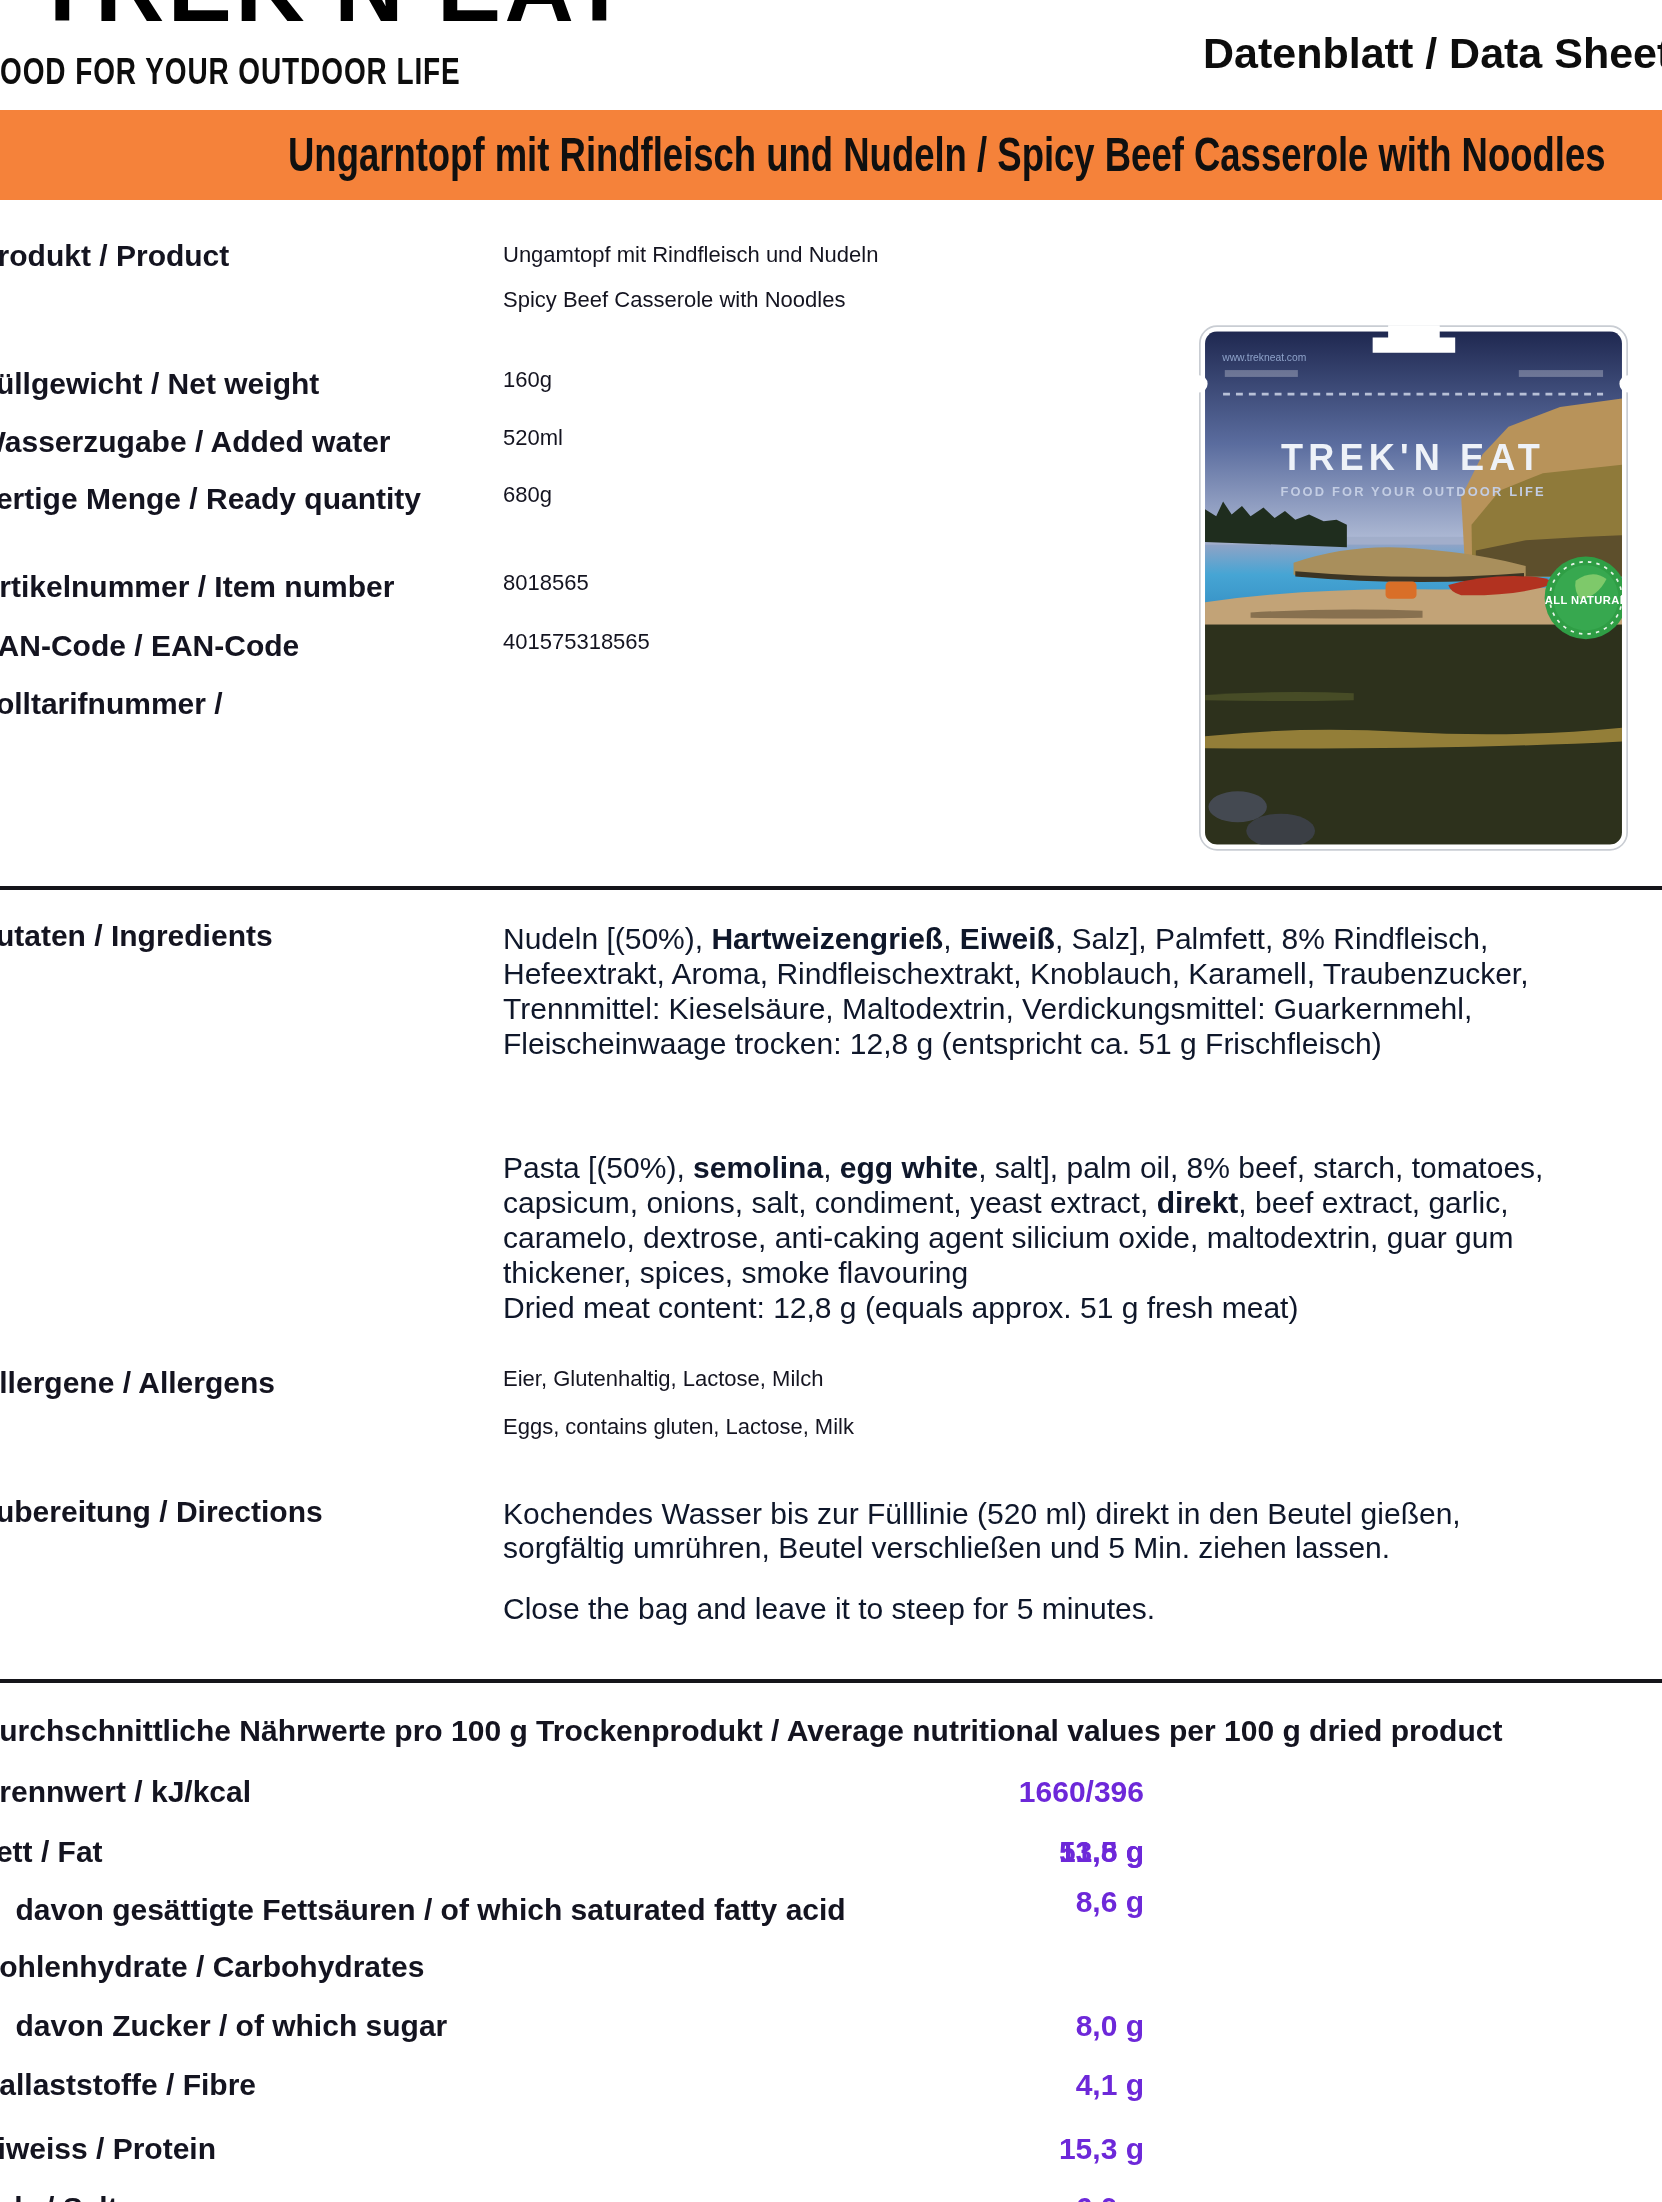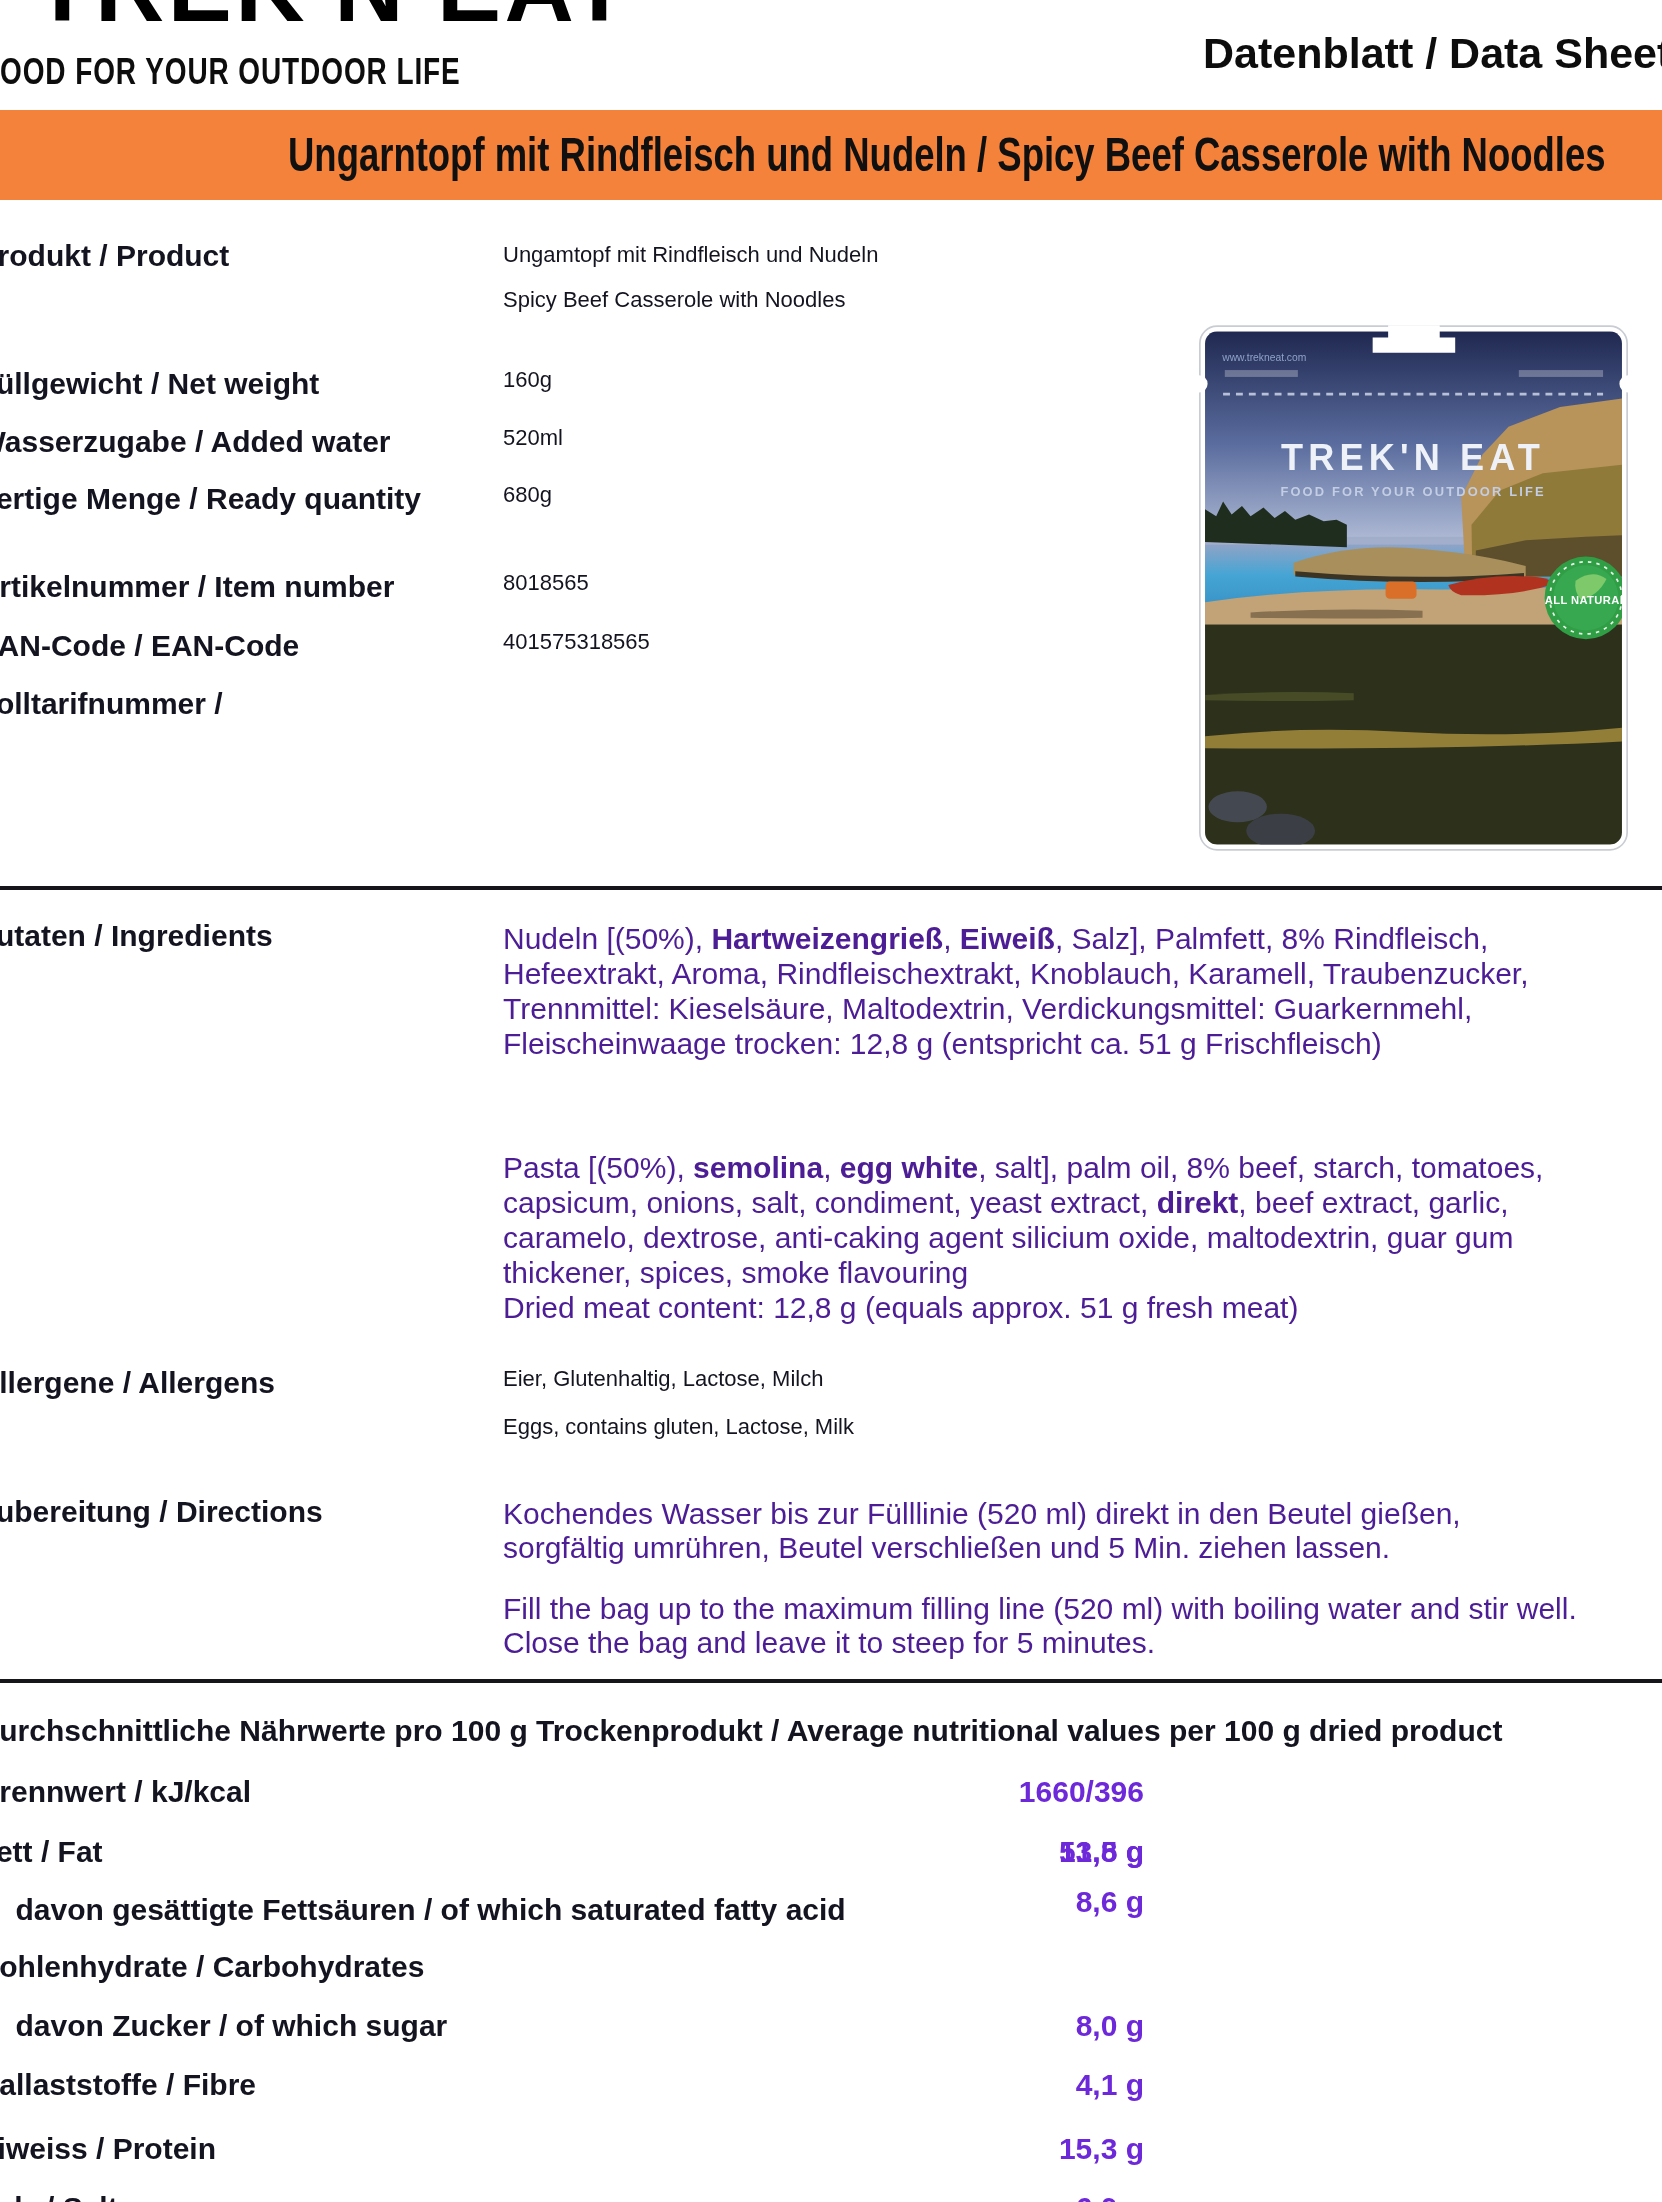--- a/index.html
+++ b/index.html
@@ -15,21 +15,21 @@
             color:#0d0d0d;white-space:nowrap;}
   
   .banner{position:absolute;top:110px;left:0;width:1662px;height:90px;background:#F5823A;padding-left:32px;}
   .banner span{position:absolute;left:288px;top:0;line-height:90px;font-size:48px;
             font-weight:700;color:#101010;white-space:nowrap;
             transform:scaleX(0.76);transform-origin:left center;}
   
   .lab{position:absolute;left:-22.4px;font-size:30px;font-weight:700;white-space:nowrap;color:#141420;}
   .val{position:absolute;left:503px;font-size:22px;white-space:nowrap;color:#141420;}
   
-  .tblock{position:absolute;left:503px;font-size:30px;color:#4c1d95;white-space:nowrap;}
+  .tblock{position:absolute;left:503px;font-size:30px;color:#0f172a;white-space:nowrap;}
   .tblock div{line-height:35px;}
   .tblock.lh40 div{line-height:34px;}
   .divider{position:absolute;left:0;width:1662px;height:4.3px;background:#15151a;}
   
   .nut-head{position:absolute;left:-22.4px;top:1714px;font-size:30px;font-weight:700;white-space:nowrap;color:#141420;}
   .nut-lab{position:absolute;left:-22.4px;font-size:30px;font-weight:700;white-space:nowrap;color:#141420;}
   .nut-lab.indent{left:15.5px;}
   .nut-val{position:absolute;left:800px;width:344px;text-align:right;font-size:30px;
            font-weight:700;white-space:nowrap;color:#6d28d9;}
   
@@ -145,21 +145,20 @@
   <div class="lab" style="top:1366px">Allergene / Allergens</div>
   <div class="val" style="top:1366px">Eier, Glutenhaltig, Lactose, Milch</div>
   <div class="val" style="top:1414px">Eggs, contains gluten, Lactose, Milk</div>
 
   <div class="lab" style="top:1495px">Zubereitung / Directions</div>
   <div class="tblock lh40" style="top:1497px">
       <div>Kochendes Wasser bis zur Fülllinie (520 ml) direkt in den Beutel gießen,</div>
       <div>sorgfältig umrühren, Beutel verschließen und 5 Min. ziehen lassen.</div>
     </div>
   <div class="tblock lh40" style="top:1592px">
-      <div>Fill the bag up to the maximum filling line (520 ml) with boiling water and stir well.</div>
       <div>Close the bag and leave it to steep for 5 minutes.</div>
     </div>
 
   <div class="divider" style="top:1679px"></div>
 
   <div class="nut-head">Durchschnittliche Nährwerte pro 100 g Trockenprodukt / Average nutritional values per 100 g dried product</div>
 
   <div class="nut-lab" style="top:1775px">Brennwert / kJ/kcal</div>
   <div class="nut-val" style="top:1775px">1660/396</div>
 

